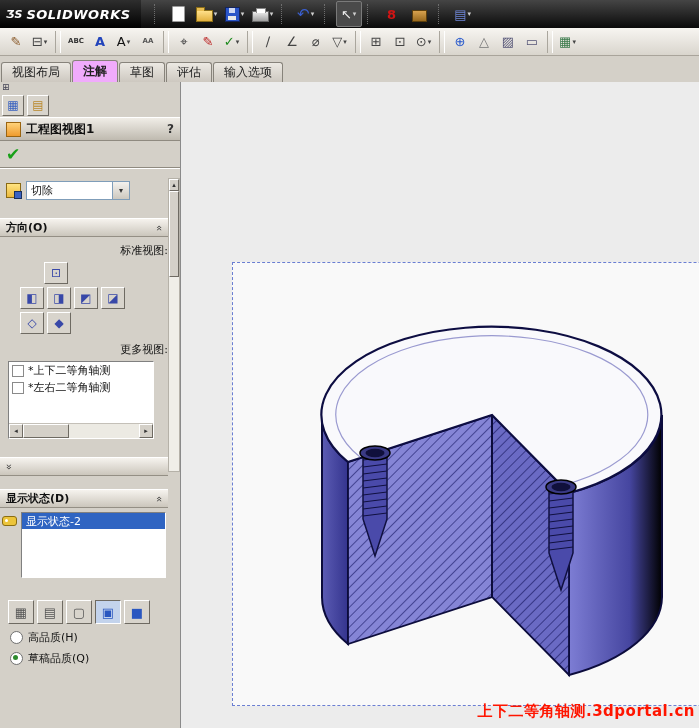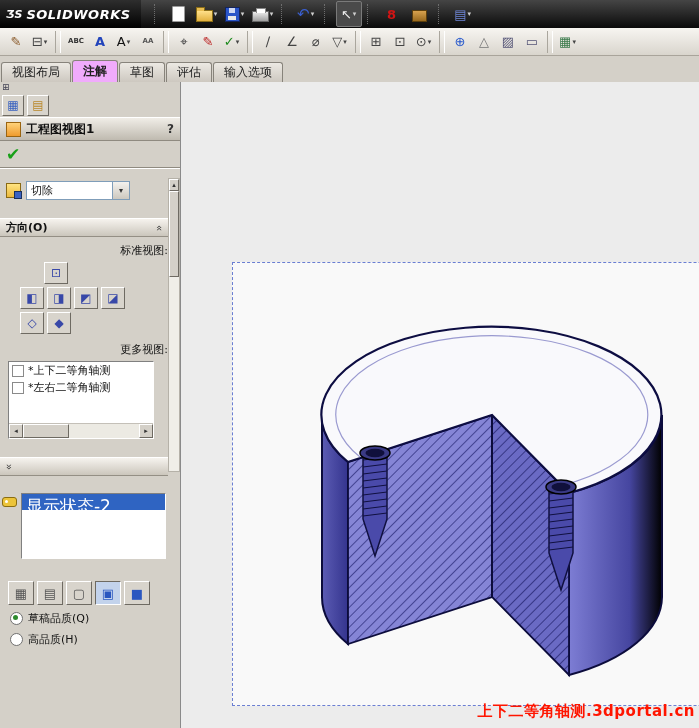--- a/index.html
+++ b/index.html
@@ -125,21 +125,21 @@
   .hscroll{position:absolute;left:0;bottom:0;width:100%;height:14px;display:flex;background:#eceae3;border-top:1px solid #c4c0b8;}
   .sc-btn{width:14px;height:14px;background:#d4d0c8;border:1px solid;border-color:#fff #6e6a62 #6e6a62 #fff;
     display:flex;align-items:center;justify-content:center;font-size:7px;color:#333;box-sizing:border-box;}
   .hthumb{width:46px;height:14px;background:#d4d0c8;border:1px solid;border-color:#fff #6e6a62 #6e6a62 #fff;box-sizing:border-box;}
   .htrack{flex:1;}
 
   .ds-row{display:flex;gap:4px;}
   .key-ic{width:13px;height:8px;background:#ecc43a;border:1px solid #8a6d12;border-radius:3px;position:relative;margin-top:4px;}
   .key-ic:before{content:"";position:absolute;left:2px;top:2px;width:3px;height:3px;background:#fff;border-radius:50%;}
   .ds-list{width:146px;height:66px;background:#fff;border:1px solid;border-color:#808080 #fff #fff #808080;box-sizing:border-box;}
-  .ds-item-selected{background:#2f64c2;color:#fff;padding:1px 4px;height:14px;font-size:17px;}
+  .ds-item-selected{background:#2f64c2;color:#fff;padding:1px 4px;height:14px;font-size:11px;}
 
   .style-row{display:flex;gap:3px;margin-left:2px;}
   .sbtn{width:24px;height:22px;display:flex;align-items:center;justify-content:center;
     background:#d8d4cc;border:1px solid;border-color:#fff #6e6a62 #6e6a62 #fff;font-size:13px;line-height:1;}
   .sbtn.pressed{border-color:#6e6a62 #fff #fff #6e6a62;background:#c3d3ec;}
   .radio-row{display:flex;align-items:center;gap:5px;margin:6px 0 0 4px;height:15px;}
   .radio{width:11px;height:11px;border:1px solid #707070;border-radius:50%;background:#fff;position:relative;flex:0 0 auto;}
   .radio.checked:before{content:"";position:absolute;left:2px;top:2px;width:5px;height:5px;border-radius:50%;background:#2e8b2e;}
 
   .vscroll{position:absolute;right:0;top:96px;width:12px;height:294px;background:#f0eee8;border:1px solid #b5b1a8;box-sizing:border-box;}
@@ -397,20 +397,24 @@
         </div>
       </div>
 
       <div class="group">
         <div class="group-hd">
           <span class="chev down">«</span>
         </div>
       </div>
 
       <div class="group">
+        <div class="group-hd">
+          <span class="group-hd-label">显示状态(D)</span>
+          <span class="chev up">«</span>
+        </div>
         <div class="group-bd" style="padding:4px 2px;">
           <div class="ds-row">
             <span class="key-ic"></span>
             <div class="ds-list">
               <div class="ds-item-selected">显示状态-2</div>
             </div>
           </div>
         </div>
       </div>
 
@@ -427,26 +431,26 @@
                 <span style="color:#555">▢</span>
               </div>
             <div class="sbtn pressed">
                 <span style="color:#2a57c0">▣</span>
               </div>
             <div class="sbtn">
                 <span style="color:#2a57c0">■</span>
               </div>
           </div>
           <div class="radio-row">
+            <span class="radio"></span>
+            <span>高品质(H)</span>
+          </div>
+          <div class="radio-row">
             <span class="radio checked"></span>
             <span>草稿品质(Q)</span>
-          </div>
-          <div class="radio-row">
-            <span class="radio"></span>
-            <span>高品质(H)</span>
           </div>
         </div>
       </div>
     </div>
 
     <div class="vscroll">
       <div class="sc-btn">▴</div>
       <div class="vthumb"></div>
     </div>
   </div>

